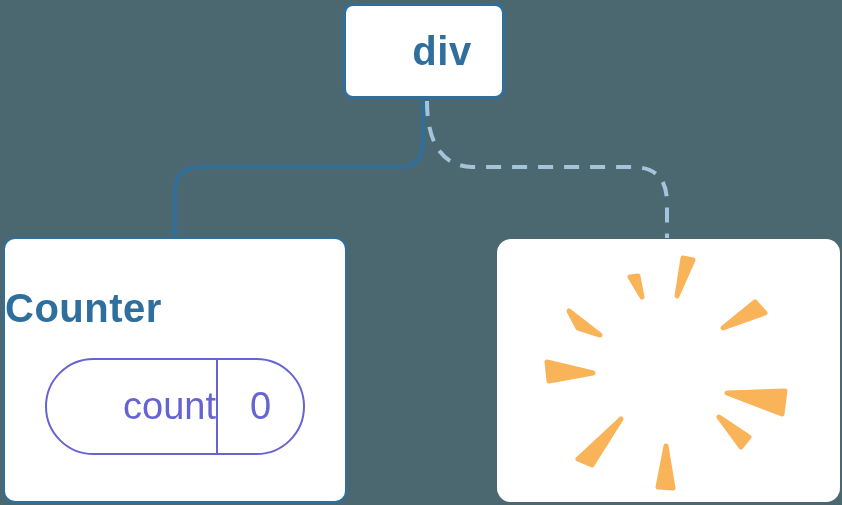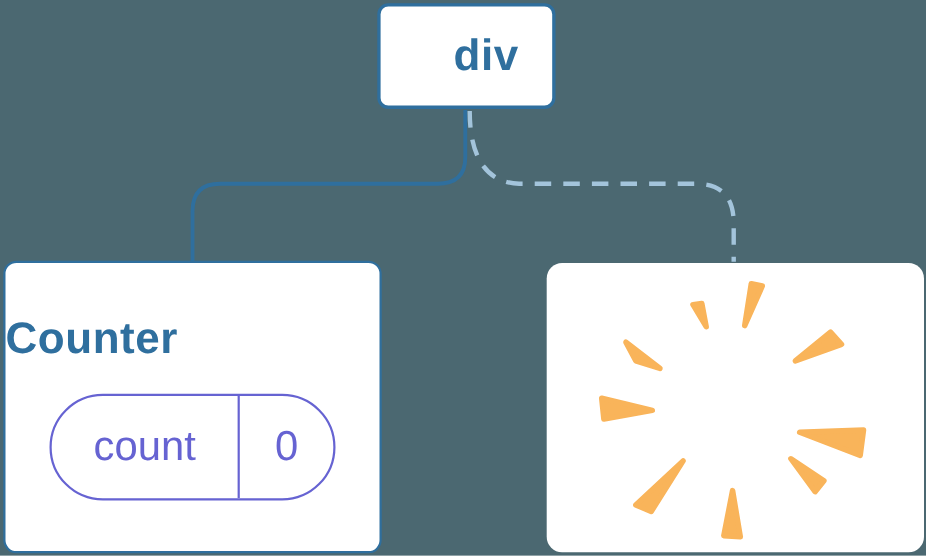--- a/index.html
+++ b/index.html
@@ -35,21 +35,21 @@
     font-size:40px; font-weight:600; line-height:48px; letter-spacing:0.5px;
   }
   .state-pill{
     position:absolute; top:119px; left:50%; transform:translateX(-50%);
     width:260px; height:97px;
     border:2px solid var(--indigo); border-radius:50px;
     display:flex; align-items:stretch; overflow:hidden;
   }
   .state-key-cell{
     flex:1; border-right:2px solid var(--indigo);
-    display:flex; align-items:center; justify-content:center;
+    display:flex; align-items:center; justify-content:flex-end;
   }
   .state-value-cell{
     width:85px; display:flex; align-items:center; justify-content:center;
   }
   .state-key-cell span, .state-value-cell span{
     color:var(--indigo); font-size:38px; font-weight:400;
   }
   .node-removed{
     left:497px; top:239px; width:343px; height:263px;
     border:none; border-radius:14px;

